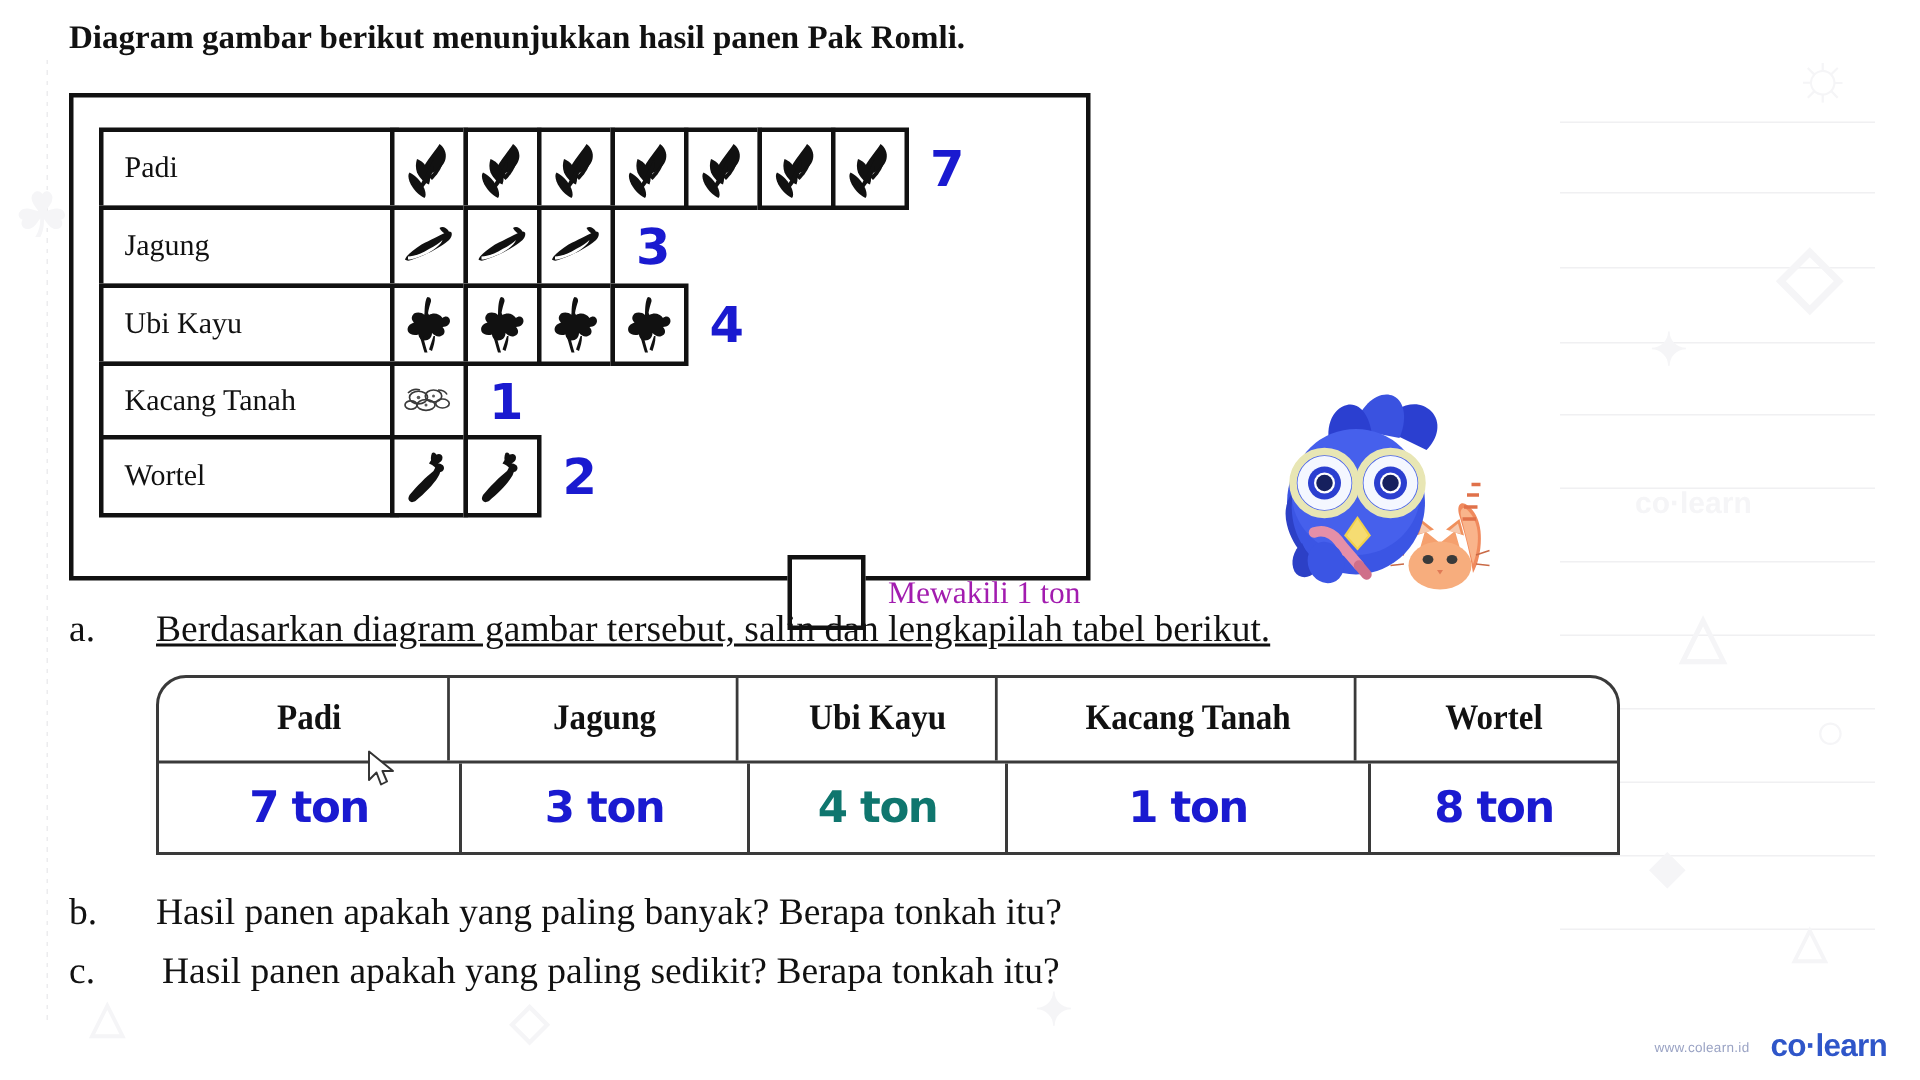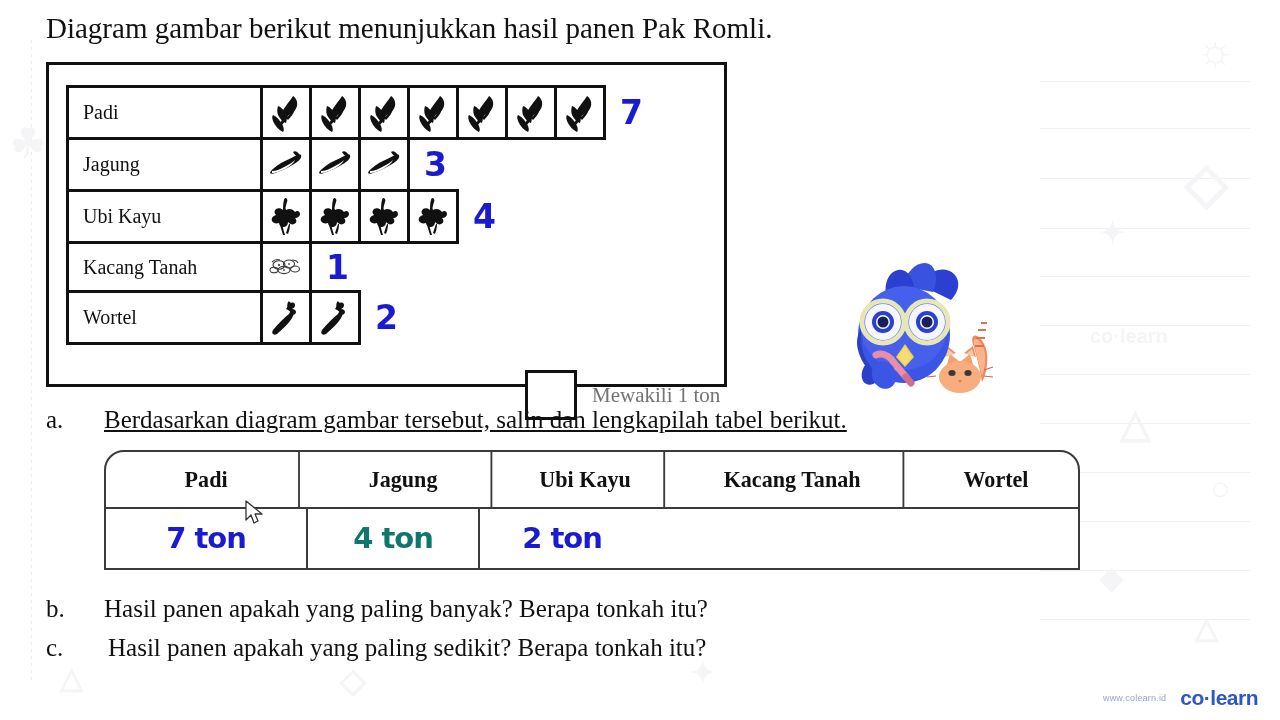--- a/index.html
+++ b/index.html
@@ -12,22 +12,23 @@
   
   #watermark{position:absolute;inset:0;pointer-events:none;z-index:0;}
   .rule-line{position:absolute;right:30px;width:210px;height:1px;background:#f0f0f2;}
   .dot-line{position:absolute;top:40px;bottom:40px;width:1px;
             background:repeating-linear-gradient(to bottom,#ececee 0 3px,transparent 3px 7px);}
   .wm-shape{position:absolute;color:#f5f5f7;font-weight:bold;}
 
   
   #prompt{
     position:absolute;left:46px;top:12px;
-    font-size:29px;color:#111;white-space:nowrap;
+    font-size:22px;color:#111;white-space:nowrap;
     z-index:3;
+    font-weight:bold;
   }
 
   
   #picto-frame{
     position:absolute;left:46px;top:62px;width:681px;height:325px;
     border:3px solid #111;background:#fff;box-sizing:border-box;z-index:3;
   }
   #picto-table{position:absolute;left:17px;top:20px;}
   .p-row{position:relative;display:flex;align-items:stretch;margin-top:-3px;}
   .p-row:first-child{margin-top:0;}
@@ -59,21 +60,21 @@
   .h-ubi .p-label,.h-ubi .p-cell{height:55px;}
   .h-kacang .p-label,.h-kacang .p-cell{height:52px;}
   .h-wortel .p-label,.h-wortel .p-cell{height:55px;}
 
   
   #legend{
     position:absolute;left:476px;top:305px;
     display:flex;align-items:center;gap:15px;z-index:4;
   }
   #legend-box{width:52px;height:50px;border:3px solid #111;box-sizing:border-box;background:#fff;}
-  #legend-text{font-size:21px;color:#737373;white-space:nowrap;}
+  #legend-text{font-size:21px;color:#a21caf;white-space:nowrap;}
 
   
   #mascot{position:absolute;left:832px;top:250px;width:180px;height:145px;z-index:2;}
 
   
   .q-line{position:absolute;font-size:25px;color:#111;white-space:nowrap;z-index:3;}
   .q-mark{position:absolute;font-size:25px;color:#111;z-index:3;}
 
   
   #answer-table{
@@ -446,22 +447,24 @@
 <div id="answer-table">
   <div id="answer-head">
     <div class="a-head-cell col-0">Padi</div>
     <div class="a-head-cell col-1">Jagung</div>
     <div class="a-head-cell col-2">Ubi Kayu</div>
     <div class="a-head-cell col-3">Kacang Tanah</div>
     <div class="a-head-cell col-4">Wortel</div>
   </div>
   <div id="answer-body">
     <div class="a-body-cell col-0" style="color:#1a1ad0;">7 ton</div>
+    <div class="a-body-cell col-1" style="color:#1a1ad0;">3 ton</div>
     <div class="a-body-cell col-2" style="color:#0f766e;">4 ton</div>
-    <div class="a-body-cell col-4" style="color:#1a1ad0;">2 ton</div>
+    <div class="a-body-cell col-3" style="color:#1a1ad0;">1 ton</div>
+    <div class="a-body-cell col-4" style="color:#1a1ad0;">8 ton</div>
   </div>
 </div>
 
 <div class="q-mark" id="q-b-mark">b.</div>
 <div class="q-line" id="q-b">Hasil panen apakah yang paling banyak? Berapa tonkah itu?</div>
 <div class="q-mark" id="q-c-mark">c.</div>
 <div class="q-line" id="q-c">Hasil panen apakah yang paling sedikit? Berapa tonkah itu?</div>
 
 <div id="footer">
   <div id="footer-url">www.colearn.id</div>

